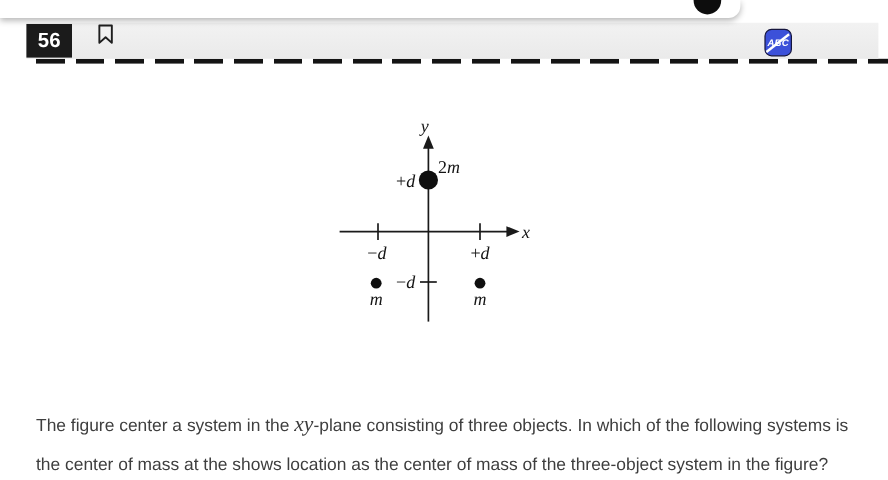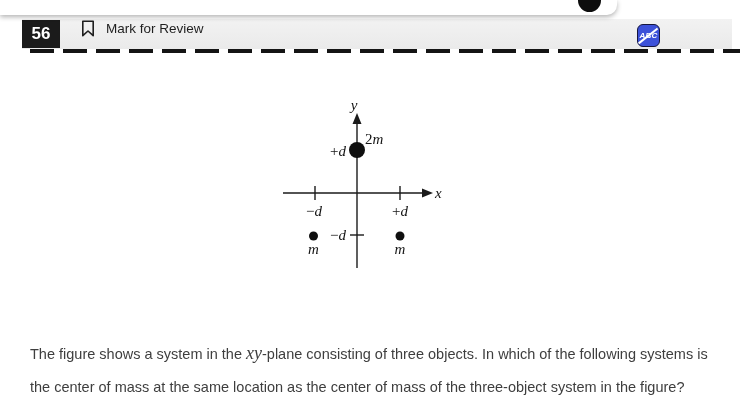--- a/index.html
+++ b/index.html
@@ -151,21 +151,20 @@
 
   <div class="qheader">
     <div class="qnum-box">56</div>
 
     <div class="mark-review">
       <span class="bookmark-icon">
         <svg width="16" height="19" viewBox="0 0 20 23">
           <path d="M3.5 2.5 H16.5 V20.5 L10 14.6 L3.5 20.5 Z" fill="none" stroke="#1f1f1f" stroke-width="2" stroke-linejoin="round"></path>
         </svg>
       </span>
-      <span class="mark-label">Mark for Review</span>
     </div>
 
     <div class="abc-btn">
       <span class="abc-text">ABC</span>
       <span class="abc-slash"></span>
     </div>
   </div>
 
   <div class="dashed-line"></div>
 
@@ -192,15 +191,15 @@
       <text x="90" y="47"><tspan>2</tspan><tspan class="it">m</tspan></text>
       <text x="71" y="59" text-anchor="end"><tspan>+</tspan><tspan class="it">d</tspan></text>
 
       <circle cx="38.5" cy="139" r="4.5" fill="#0f0f0f"></circle>
       <text x="38.5" y="157" text-anchor="middle" class="it">m</text>
       <circle cx="125" cy="139" r="4.5" fill="#0f0f0f"></circle>
       <text x="125" y="157" text-anchor="middle" class="it">m</text>
     </svg>
   </div>
 
-  <div class="question-text"><span>The figure shows a system in the </span><span class="math">xy</span><span>-plane consisting of three objects. In which of the following systems is the center of mass at the same location as the center of mass of the three-object system in the figure?</span></div>
+  <div class="question-text"><span>The figure center a system in the </span><span class="math">xy</span><span>-plane consisting of three objects. In which of the following systems is the center of mass at the shows location as the center of mass of the three-object system in the figure?</span></div>
 
 </div>
 
 </body></html>

